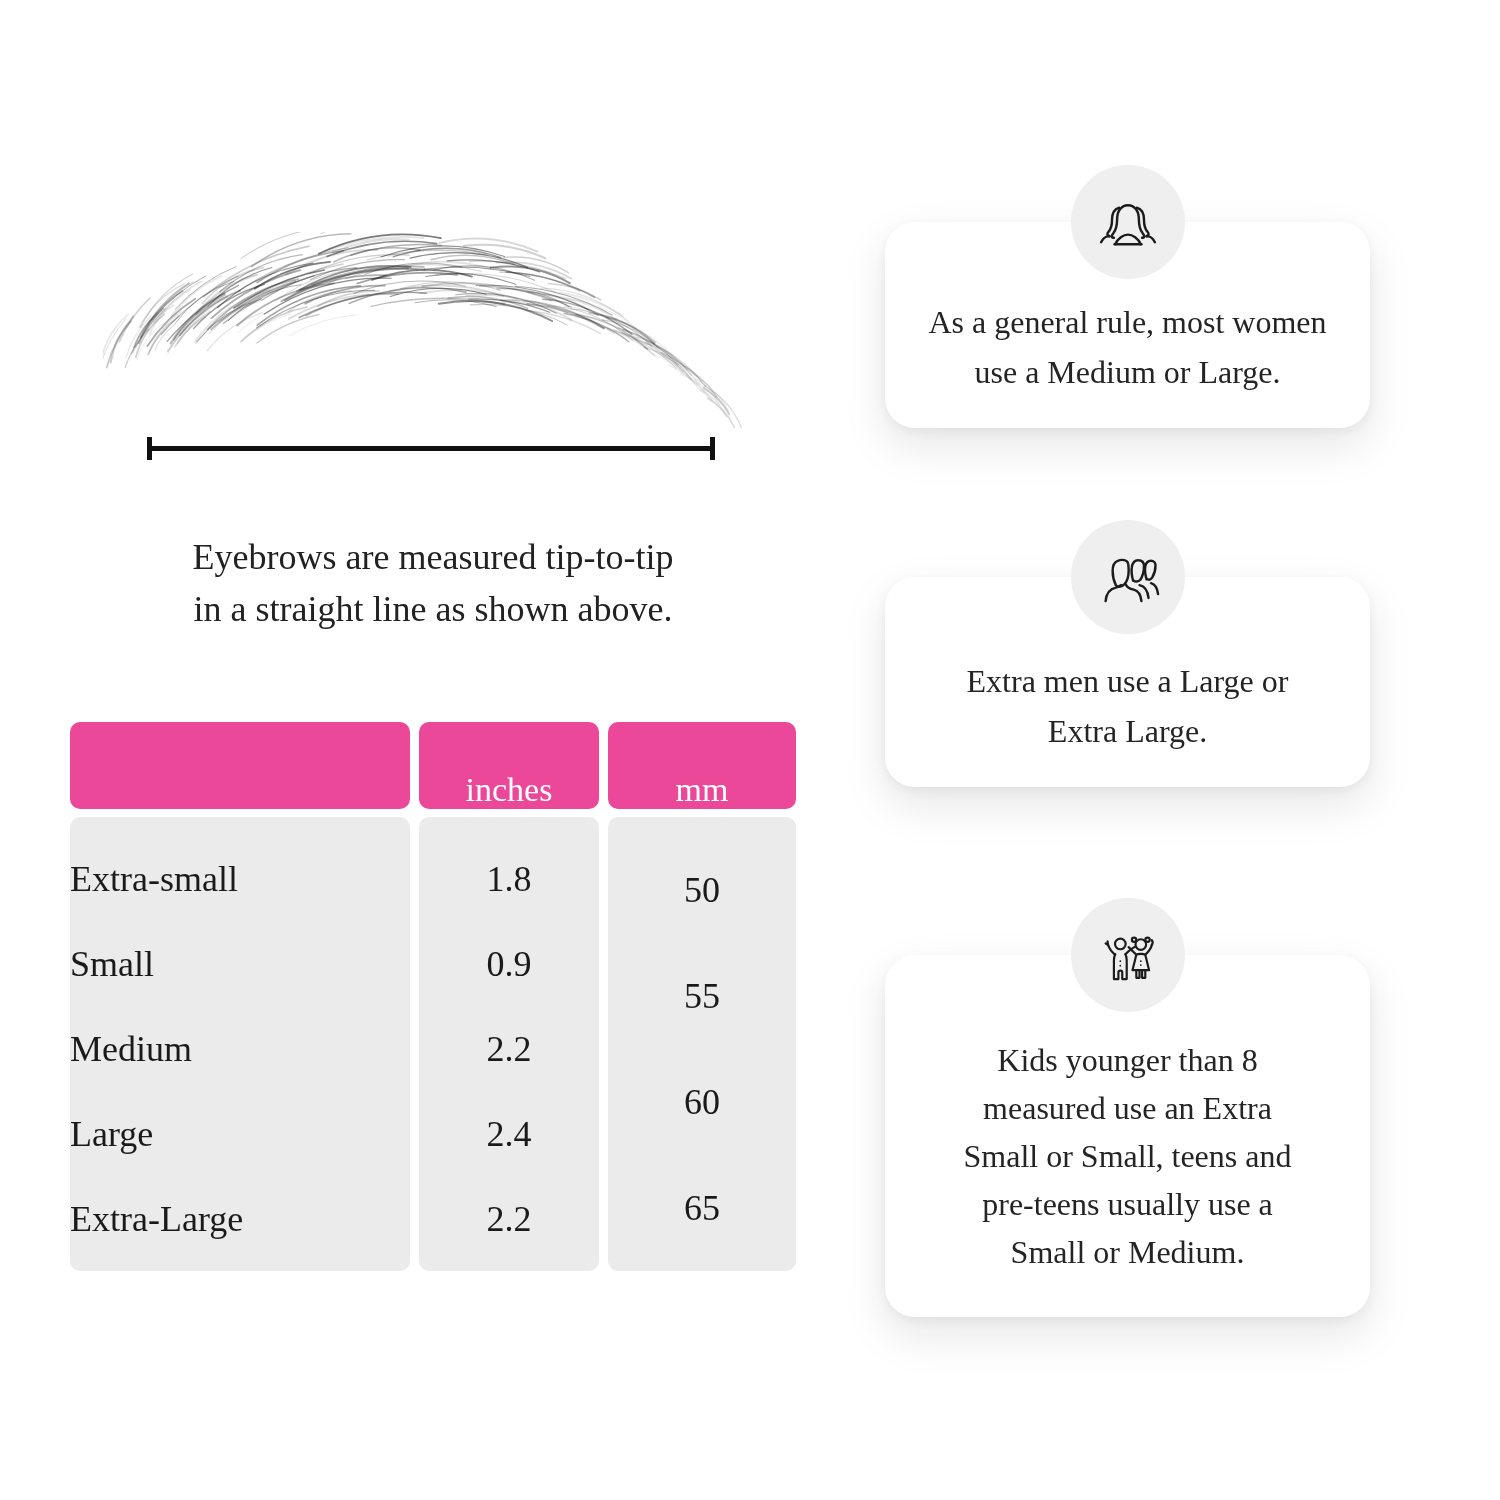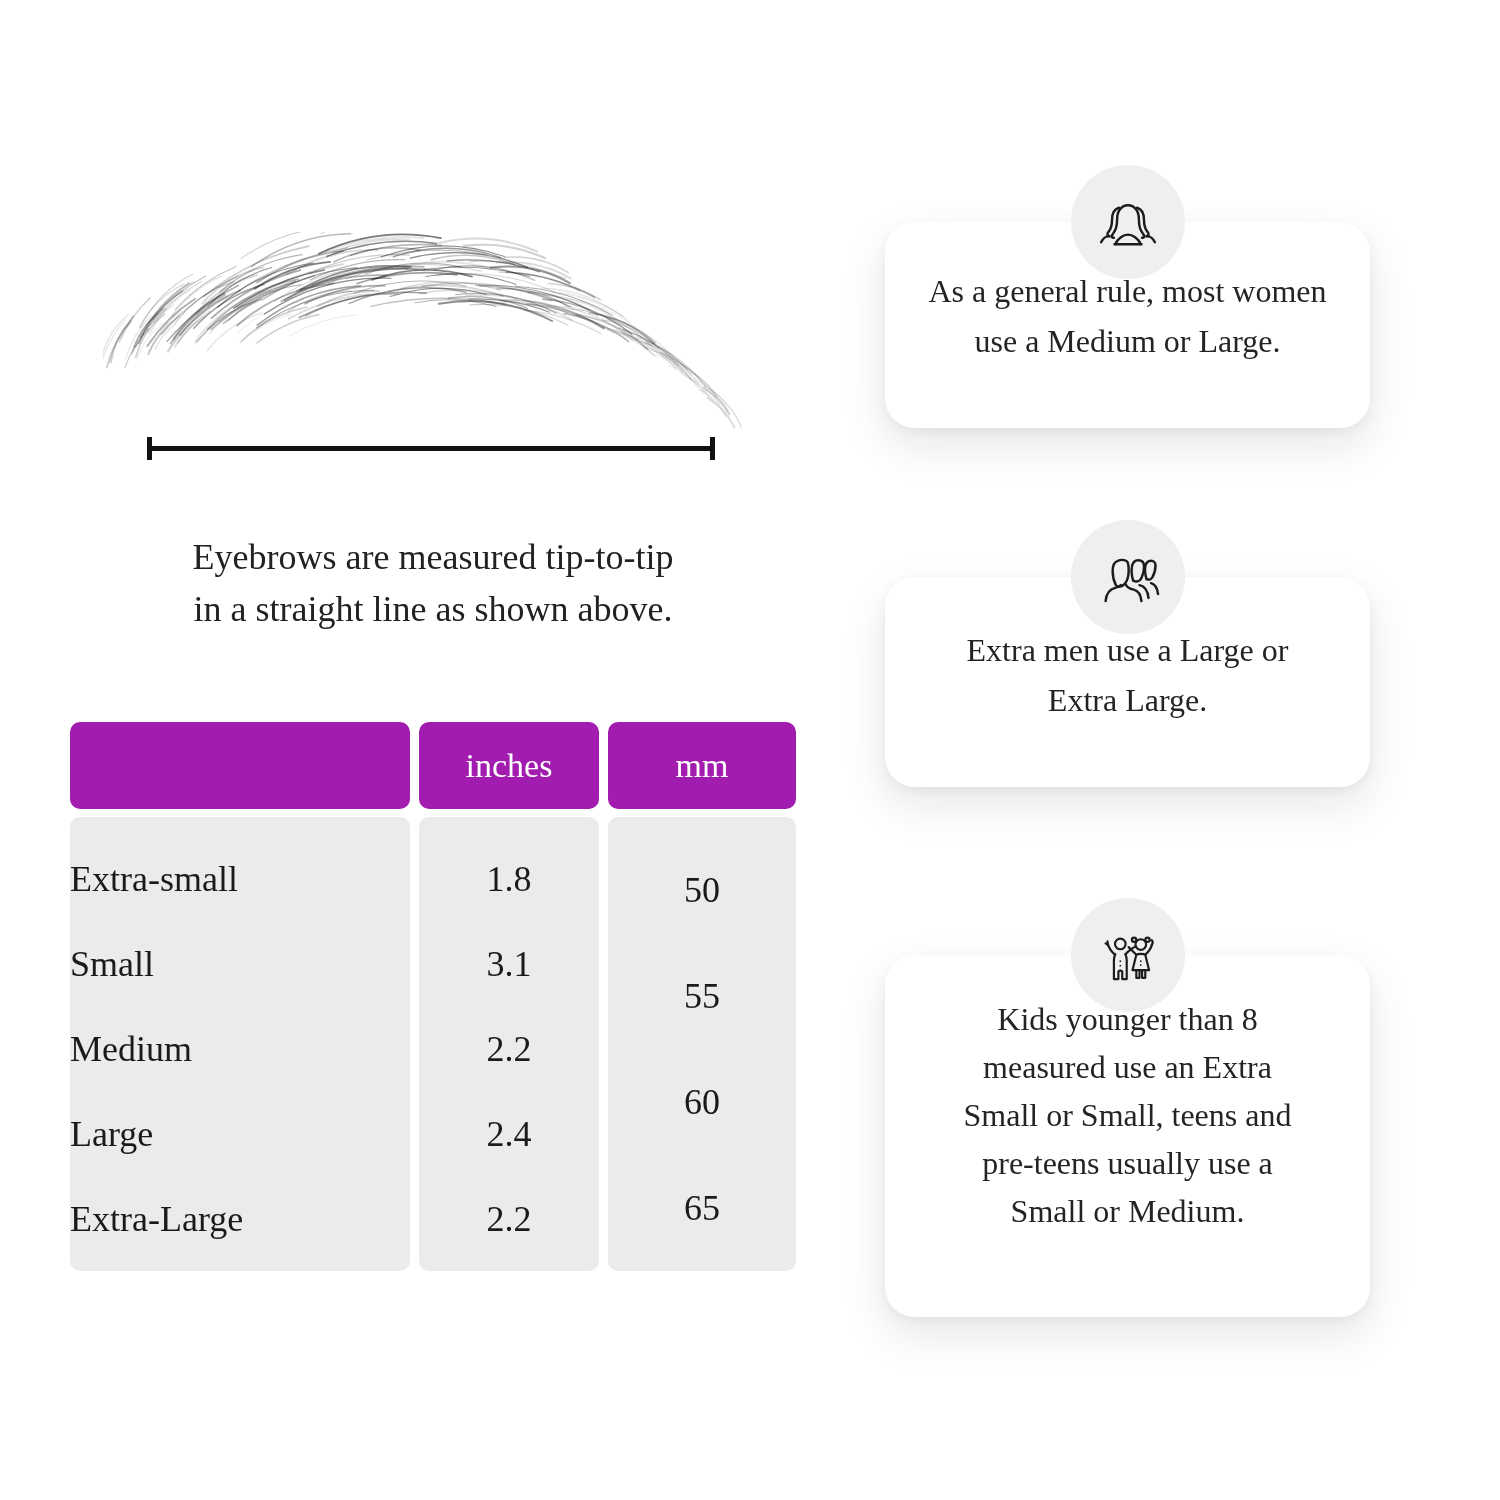--- a/index.html
+++ b/index.html
@@ -15,31 +15,31 @@
   .ml-tick-l{left:147px;top:437px;width:5px;height:23px;}
   .ml-tick-r{left:710px;top:437px;width:5px;height:23px;}
   
   .caption{position:absolute;left:100px;top:531px;width:666px;text-align:center;
     font-size:36px;line-height:52px;color:#222222;}
   .cap-line{display:block;}
   
   .table{position:absolute;left:70px;top:722px;display:grid;
     grid-template-columns:340px 180px 188px;grid-template-rows:87px 454px;
     column-gap:9px;row-gap:8px;}
-  .th{background:#a21caf;color:#ffffff;border-radius:10px;display:flex;
-    align-items:center;justify-content:center;font-size:34px;}
+  .th{background:#ec4899;color:#ffffff;border-radius:10px;display:flex;
+    align-items:flex-end;justify-content:center;font-size:34px;}
   .tb{background:#ebebeb;border-radius:10px;display:flex;flex-direction:column;
     box-sizing:border-box;padding:20px 0 10px 0;}
   .cell{flex:1;display:flex;align-items:center;font-size:36px;color:#1a1a1a;}
   .tb-labels .cell{}
   .tb-vals .cell{justify-content:center;}
   
   .card{position:absolute;left:885px;width:485px;background:#ffffff;border-radius:30px;
     box-shadow:0 18px 45px rgba(17,17,17,0.10),0 4px 12px rgba(17,17,17,0.05);
-    display:flex;flex-direction:column;align-items:center;justify-content:flex-start;
+    display:flex;flex-direction:column;align-items:center;justify-content:center;
     text-align:center;font-size:32px;line-height:50px;color:#242424;box-sizing:border-box;}
   .card-women{top:222px;height:206px;padding-top:44px;}
   .card-men{top:577px;height:210px;padding-top:48px;}
   .card-kids{top:955px;height:362px;padding-top:40px;line-height:48px;}
   .card-line{display:block;}
   .icon-circle{position:absolute;top:-57px;left:calc(50% - 57px);width:114px;height:114px;
     border-radius:50%;background:#efefef;display:flex;align-items:center;justify-content:center;}
   .icon-circle svg{width:64px;height:64px;margin-top:5px;display:block;}
 </style>
 </head>
@@ -260,21 +260,21 @@
 
     <div class="tb tb-labels">
       <div class="cell">Extra-small</div>
       <div class="cell">Small</div>
       <div class="cell">Medium</div>
       <div class="cell">Large</div>
       <div class="cell">Extra-Large</div>
     </div>
     <div class="tb tb-vals">
       <div class="cell">1.8</div>
-      <div class="cell">3.1</div>
+      <div class="cell">0.9</div>
       <div class="cell">2.2</div>
       <div class="cell">2.4</div>
       <div class="cell">2.2</div>
     </div>
     <div class="tb tb-vals">
       <div class="cell">50</div>
       <div class="cell">55</div>
       <div class="cell">60</div>
       <div class="cell">65</div>
     </div>

